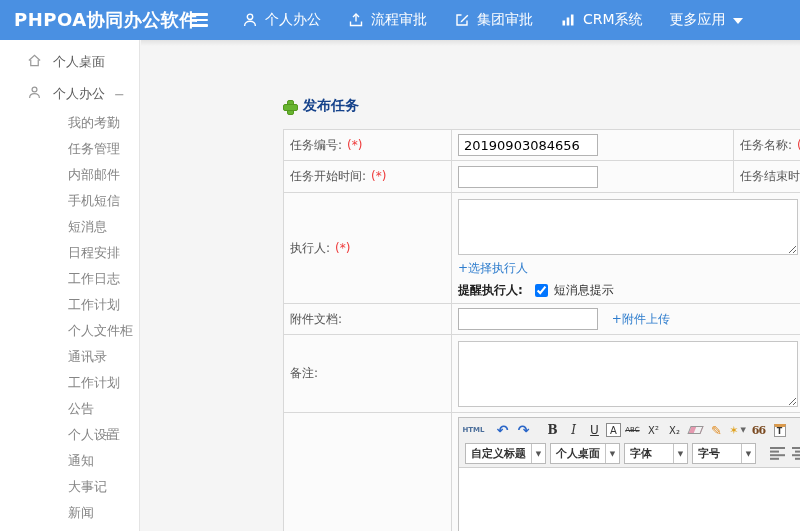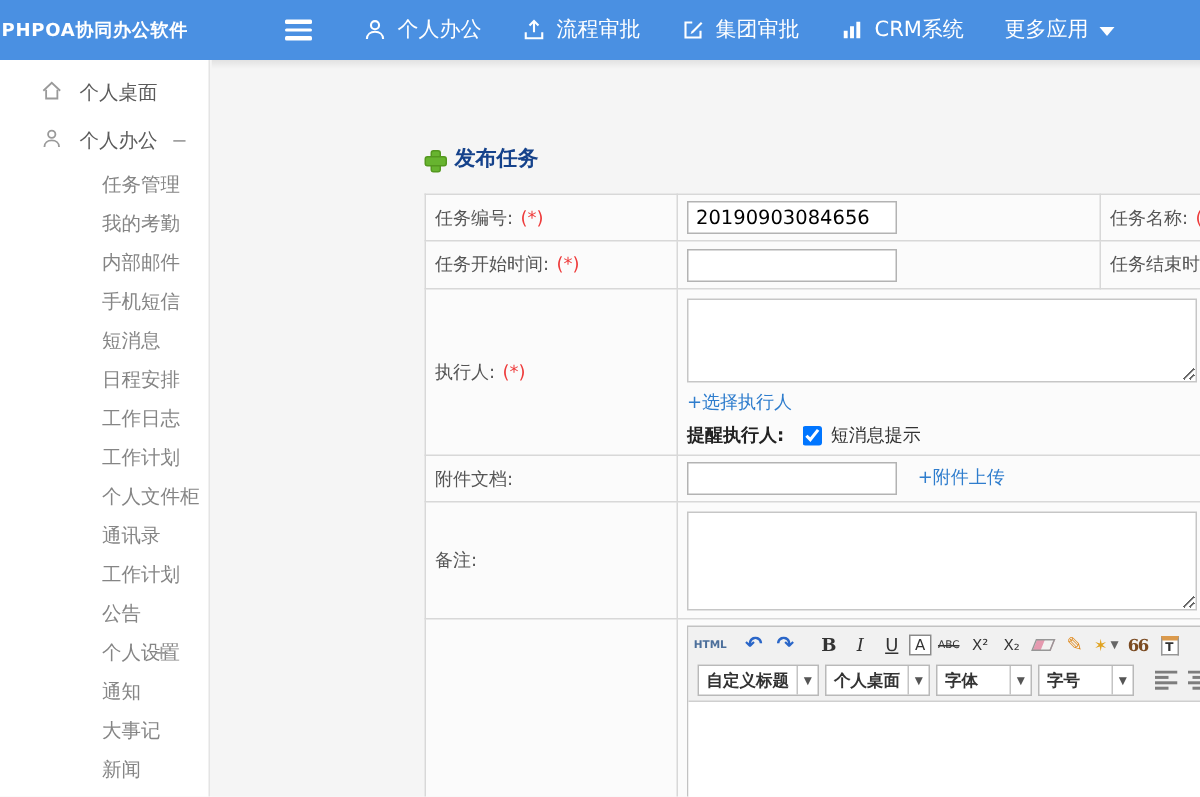--- a/index.html
+++ b/index.html
@@ -2,21 +2,21 @@
 <html><head>
 <meta charset="utf-8">
 <style>
   * { margin:0; padding:0; box-sizing:border-box; }
   html,body { width:800px; height:531px; overflow:hidden;
     font-family:"DejaVu Sans","Liberation Sans",sans-serif; background:#f5f5f5; }
 
   
   .topbar { position:absolute; top:0; left:0; width:800px; height:40px;
     background:#4a90e2; display:flex; align-items:center; color:#fff; z-index:20; }
-  .logo { width:140px; padding-left:1px; font-size:12px; font-weight:bold;
+  .logo { width:140px; padding-left:14px; font-size:18px; font-weight:bold;
     letter-spacing:.5px; white-space:nowrap; cursor:pointer; }
   .hamburger { margin-left:50px; width:18px; height:14px; display:flex;
     flex-direction:column; justify-content:space-between; cursor:pointer; }
   .hamburger i { display:block; height:2.6px; background:#fff; border-radius:1px; }
   .nav { display:flex; align-items:center; margin-left:34px; gap:27px; font-size:14px; }
   .nav-item { display:flex; align-items:center; gap:7px; cursor:pointer; white-space:nowrap; }
   .nav-item svg { display:block; }
   .caret-down { width:0; height:0; border-left:5px solid transparent;
     border-right:5px solid transparent; border-top:6px solid #fff; margin-top:2px; }
 
@@ -178,24 +178,24 @@
     <span>
       <svg width="15" height="15" viewBox="0 0 16 16" fill="none" stroke="#9a9a9a" stroke-width="1.3">
         <circle cx="8" cy="4.8" r="2.6"></circle>
           <path d="M2.8 13.8c0-2.9 2.3-4.6 5.2-4.6s5.2 1.7 5.2 4.6"></path>
       </svg>
     </span>
     <span>个人办公</span>
     <span class="toggle">−</span>
   </div>
   <div class="side-item sub">
+      <span>我的考勤</span>
+    </div>
+  <div class="side-item sub">
       <span>任务管理</span>
-    </div>
-  <div class="side-item sub">
-      <span>我的考勤</span>
     </div>
   <div class="side-item sub">
       <span>内部邮件</span>
     </div>
   <div class="side-item sub">
       <span>手机短信</span>
     </div>
   <div class="side-item sub">
       <span>短消息</span>
     </div>

